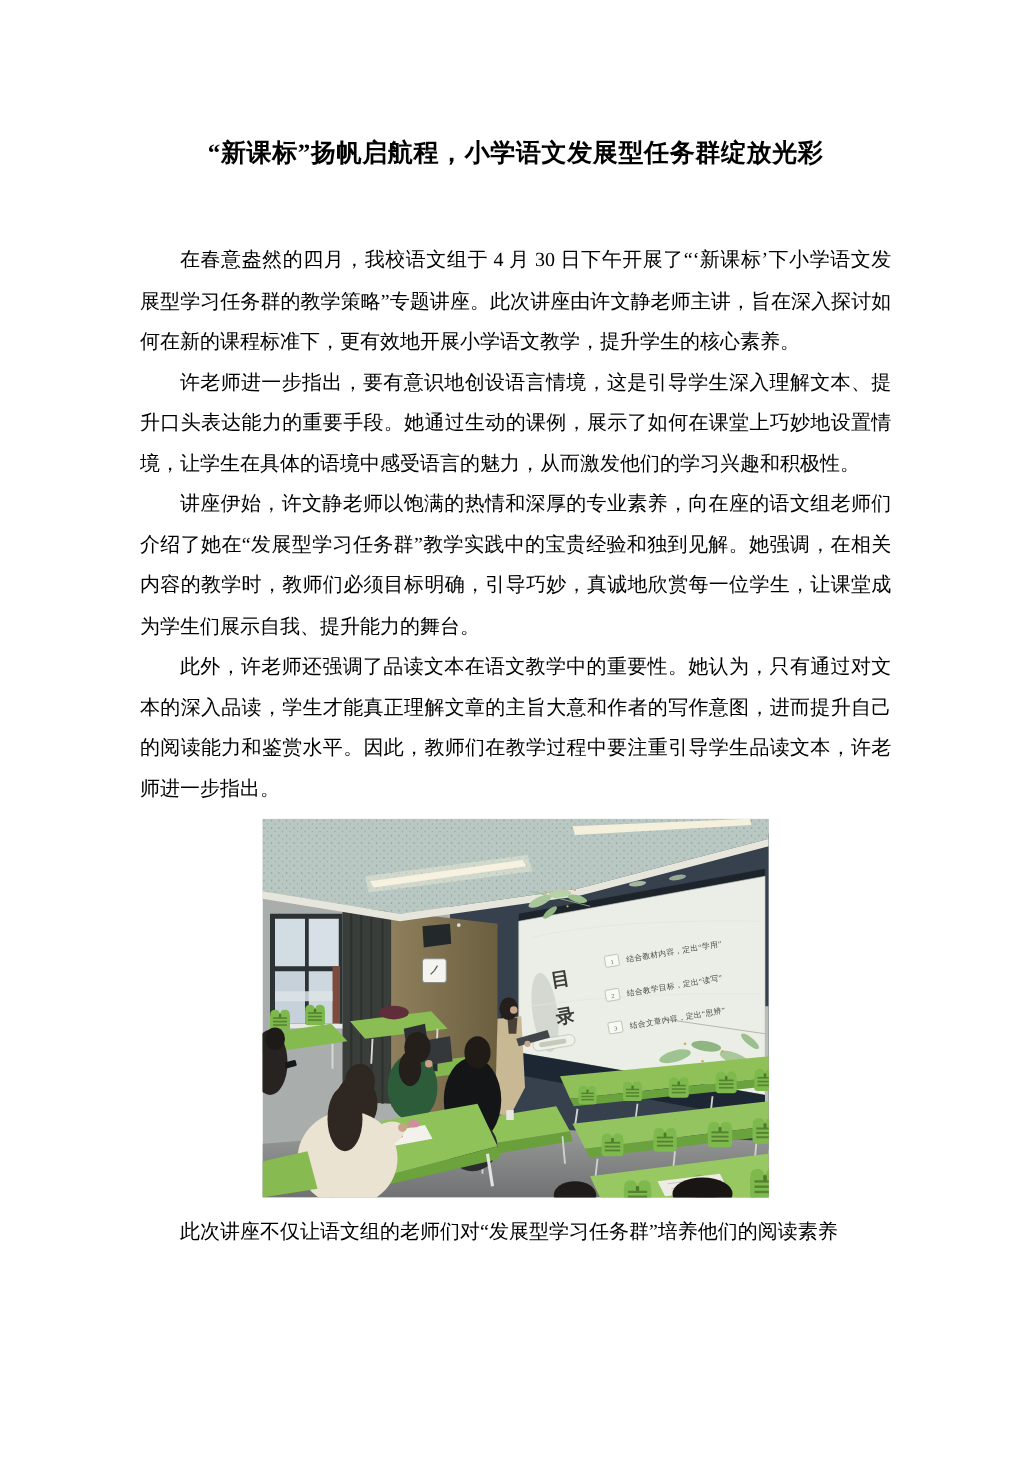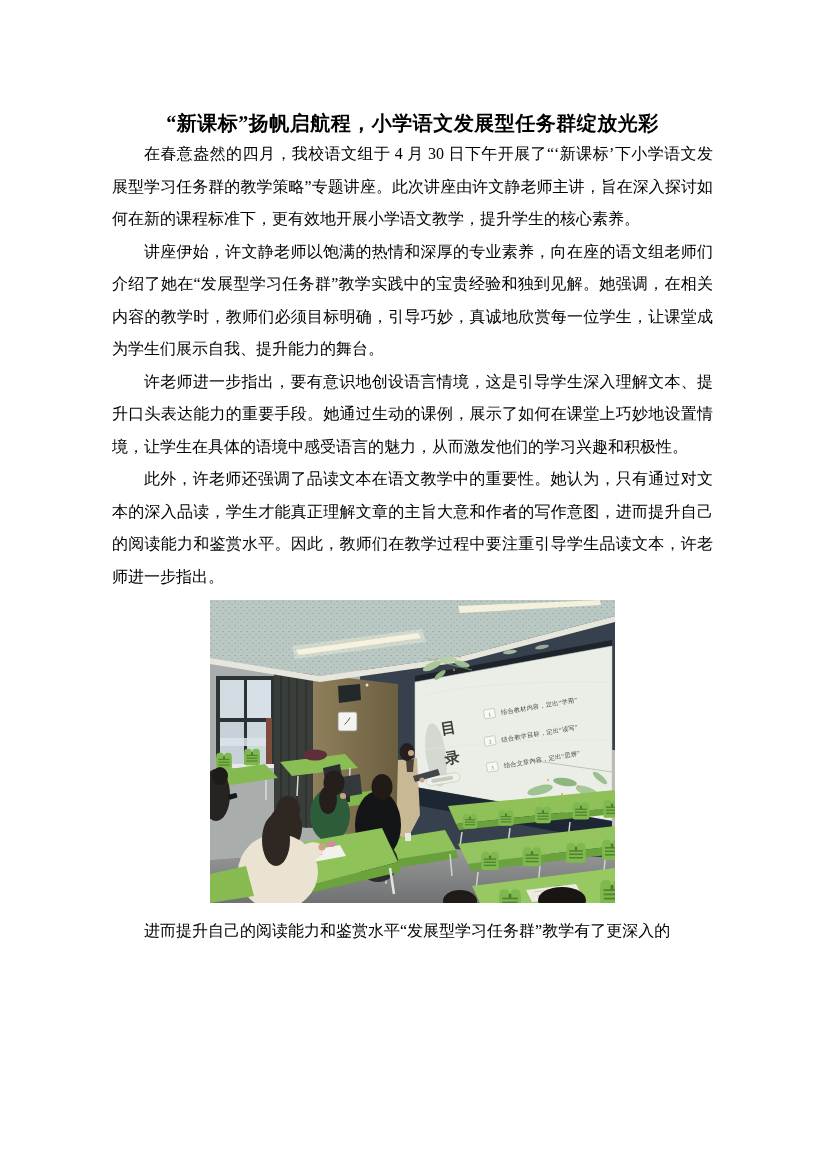--- a/index.html
+++ b/index.html
@@ -14,21 +14,21 @@
     overflow:hidden;
   }
   h1.doc-title{
     margin:0;
     font-size:20px;
     line-height:29px;
     font-weight:bold;
     text-align:center;
     letter-spacing:0.5px;
   }
-  .article{}
+  .article{margin-top:55px;}
   p.para{
     margin:0;
     font-size:16px;
     line-height:32.5px;
     text-align:justify;
     text-justify:inter-ideograph;
     text-indent:32px;
   }
   figure.photo{
     margin:7px 0 12px 0;
@@ -39,22 +39,22 @@
 </style>
 </head>
 <body>
 
 <div class="page">
 
   <h1 class="doc-title">“新课标”扬帆启航程，小学语文发展型任务群绽放光彩</h1>
 
   <div class="article">
     <p class="para">在春意盎然的四月，我校语文组于 4 月 30 日下午开展了“‘新课标’下小学语文发展型学习任务群的教学策略”专题讲座。此次讲座由许文静老师主讲，旨在深入探讨如何在新的课程标准下，更有效地开展小学语文教学，提升学生的核心素养。</p>
+    <p class="para">许老师进一步指出，要有意识地创设语言情境，这是引导学生深入理解文本、提升口头表达能力的重要手段。她通过生动的课例，展示了如何在课堂上巧妙地设置情境，让学生在具体的语境中感受语言的魅力，从而激发他们的学习兴趣和积极性。</p>
     <p class="para">讲座伊始，许文静老师以饱满的热情和深厚的专业素养，向在座的语文组老师们介绍了她在“发展型学习任务群”教学实践中的宝贵经验和独到见解。她强调，在相关内容的教学时，教师们必须目标明确，引导巧妙，真诚地欣赏每一位学生，让课堂成为学生们展示自我、提升能力的舞台。</p>
-    <p class="para">许老师进一步指出，要有意识地创设语言情境，这是引导学生深入理解文本、提升口头表达能力的重要手段。她通过生动的课例，展示了如何在课堂上巧妙地设置情境，让学生在具体的语境中感受语言的魅力，从而激发他们的学习兴趣和积极性。</p>
     <p class="para">此外，许老师还强调了品读文本在语文教学中的重要性。她认为，只有通过对文本的深入品读，学生才能真正理解文章的主旨大意和作者的写作意图，进而提升自己的阅读能力和鉴赏水平。因此，教师们在教学过程中要注重引导学生品读文本，许老师进一步指出。</p>
 
     <figure class="photo">
       <svg viewBox="0 0 405 303" width="405" height="303" role="img">
         <defs>
           <pattern id="ceilDots" width="6" height="6" patternUnits="userSpaceOnUse">
             <circle cx="1.2" cy="1.5" r="0.6" fill="#72827d"></circle>
             <circle cx="4" cy="4.2" r="0.5" fill="#7d8d88"></circle>
           </pattern>
           <linearGradient id="woodG" x1="0" y1="0" x2="1" y2="0">
@@ -290,15 +290,15 @@
             <ellipse cx="66" cy="240" rx="14" ry="26" fill="#2f2721"></ellipse>
           </g>
 
           <polygon points="0,274 36,266 44,296 0,303" fill="#87ba51"></polygon>
           <ellipse cx="250" cy="301" rx="17" ry="11" fill="#1f1b18"></ellipse>
           <ellipse cx="352" cy="300" rx="24" ry="13" fill="#181512"></ellipse>
         </g>
       </svg>
     </figure>
 
-    <p class="para">进而提升自己的阅读能力和鉴赏水平“发展型学习任务群”教学有了更深入的</p>
+    <p class="para">此次讲座不仅让语文组的老师们对“发展型学习任务群”培养他们的阅读素养</p>
   </div>
 </div>
 
 </body></html>

